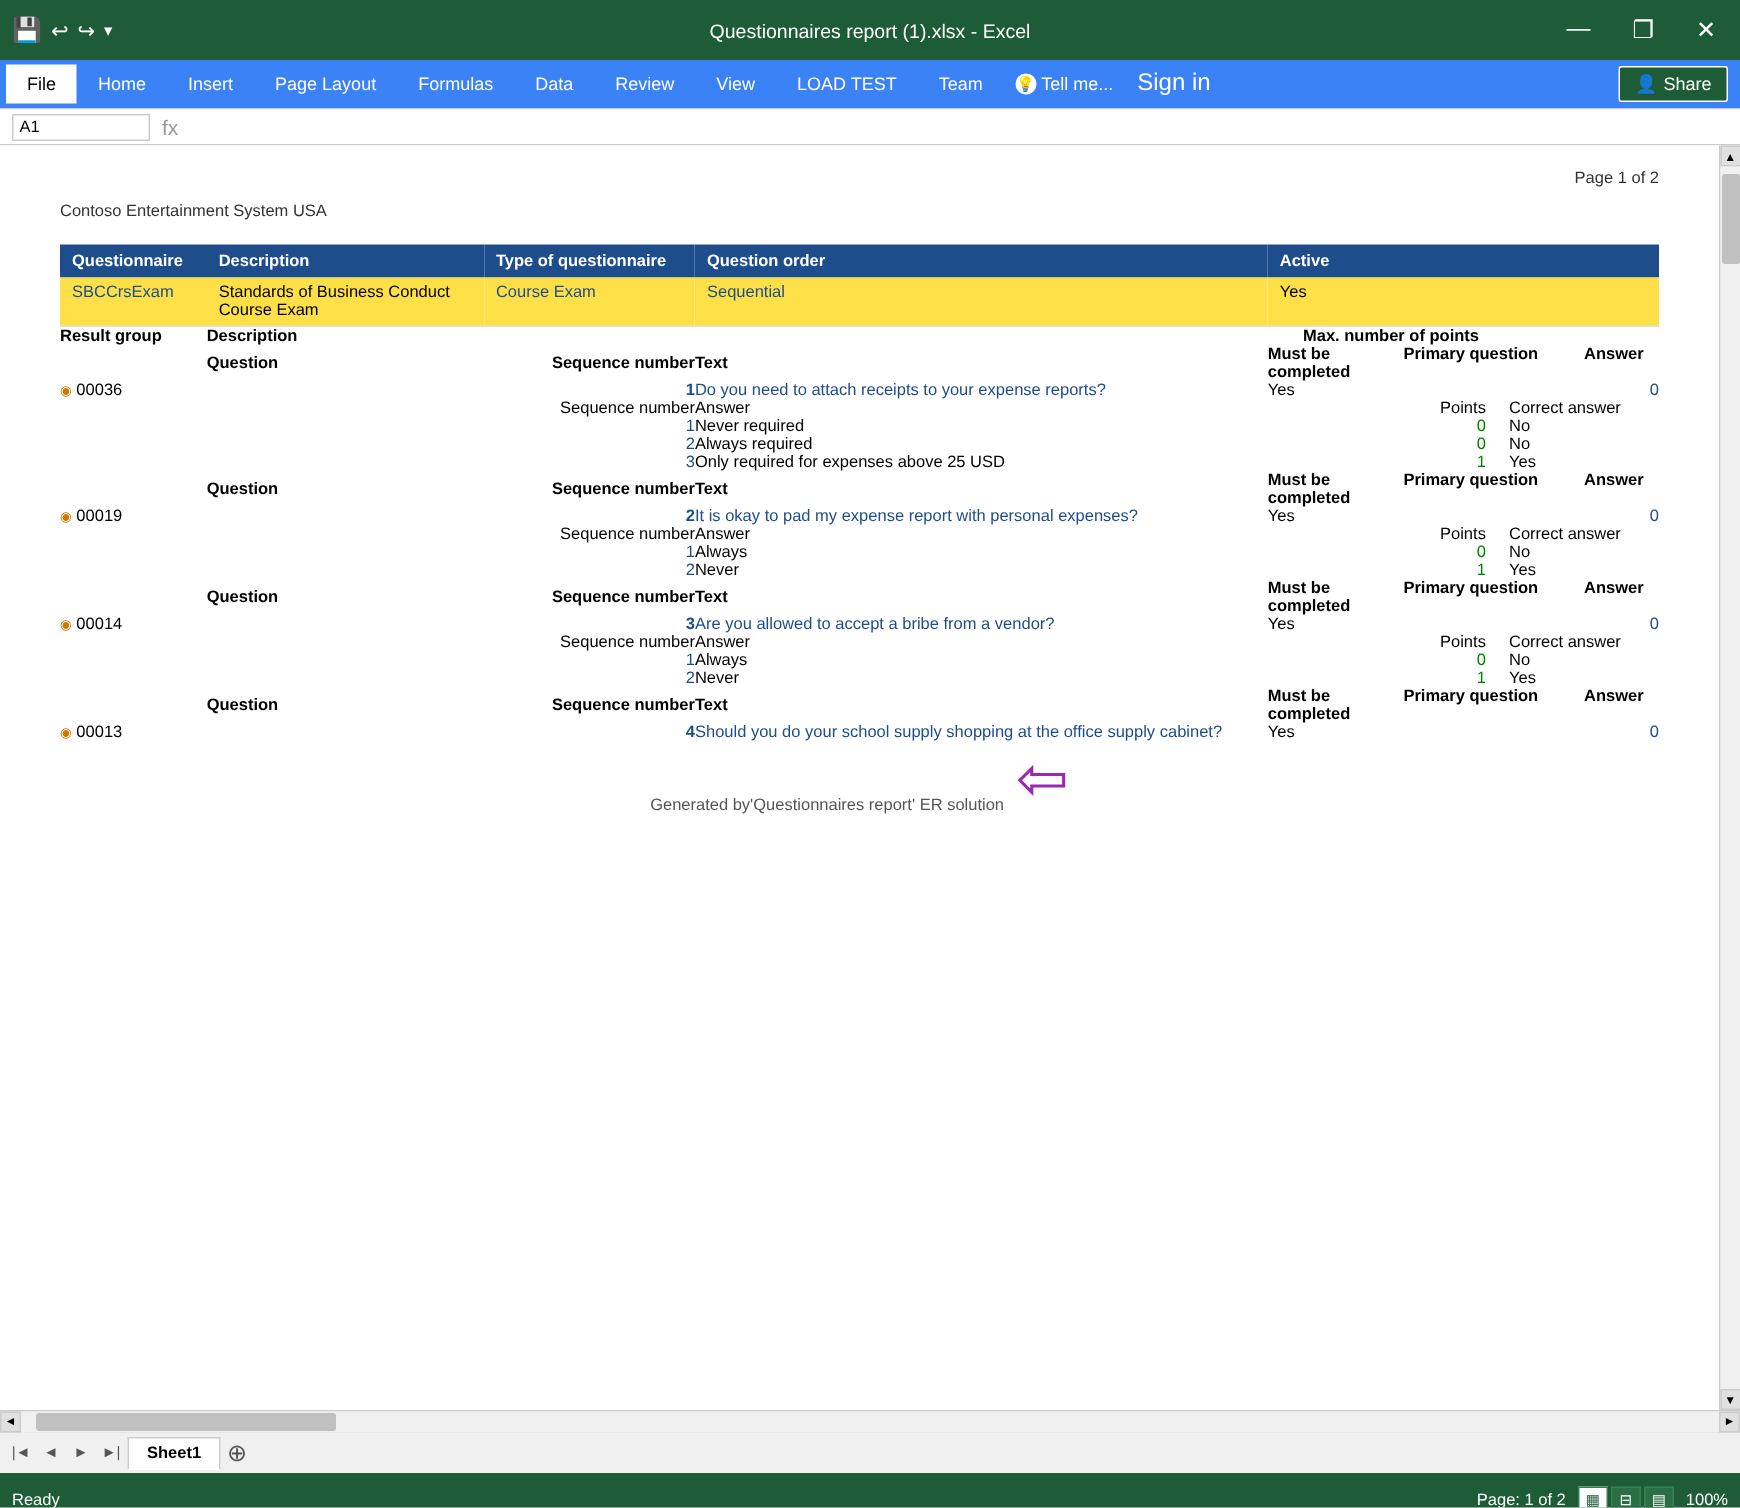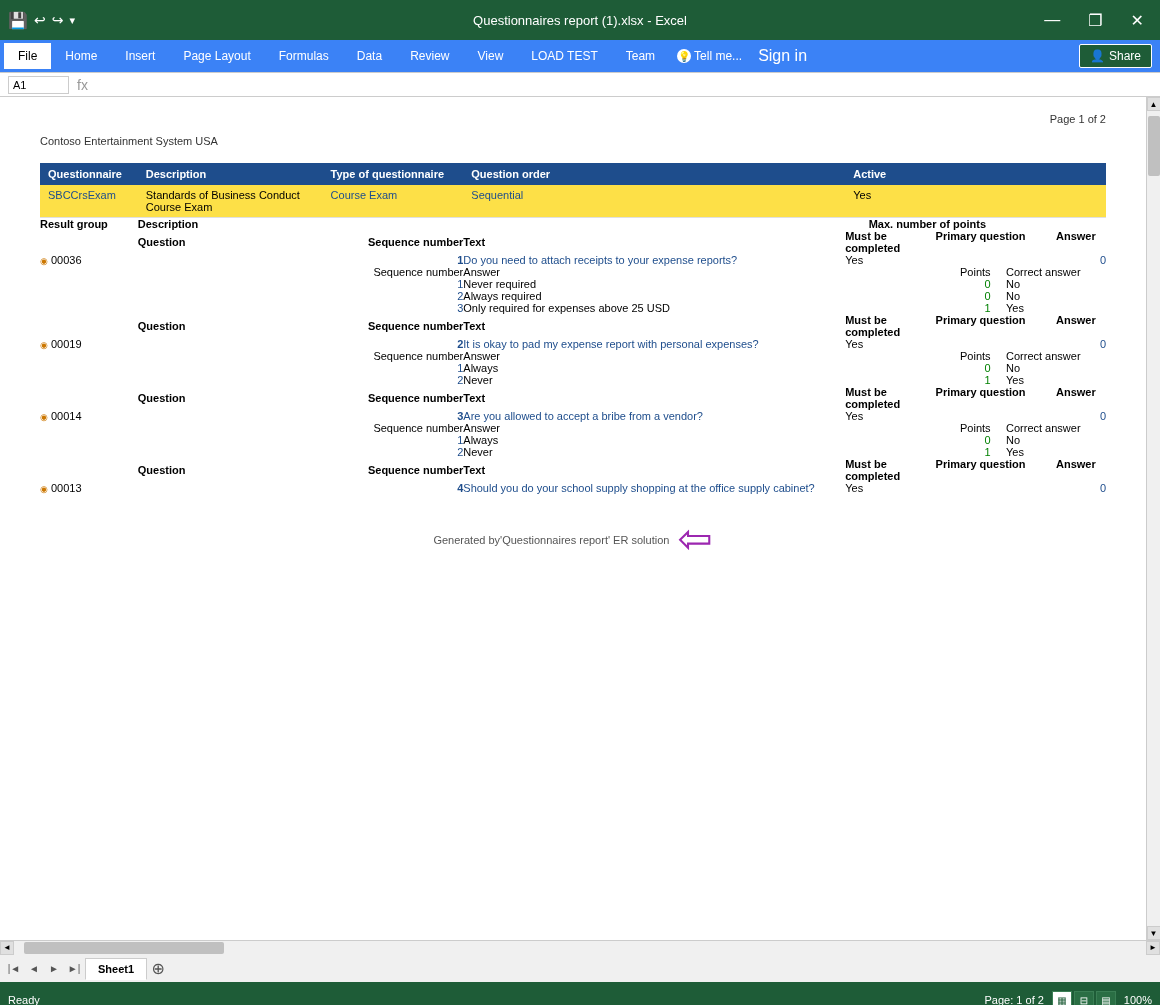--- a/index.html
+++ b/index.html
@@ -112,21 +112,21 @@
     </div>
     <span class="signin-btn">Sign in</span>
     <button class="share-btn">
       <span>👤</span>
       <span>Share</span>
     </button>
   </div>
 </div>
 
 <div id="formula-bar">
-  <input id="name-box" value="A1" style="width: 61px; border: 1px solid rgb(204, 204, 204); height: 18px; padding: 0px 4px; font-size: 11px;">
+  <input id="name-box" value="A1" style="width: 92px; border: 1px solid rgb(204, 204, 204); height: 18px; padding: 0px 4px; font-size: 11px;">
   <span id="formula-sep" style="margin:0 8px;color:#999;">fx</span>
   <span></span>
 </div>
 
 <div id="sheet-container" style="display:flex; height:calc(1005px - 40px - 32px - 24px - 28px - 24px - 14px); background:#fff;">
 
   <div id="main-content" style="flex:1; overflow:hidden; position:relative;">
     <div id="page-area" style="background:#fff; padding:16px 40px; width:100%; overflow-y:auto; height:100%;">
       
       
@@ -370,21 +370,21 @@
             <td style="display:flex; justify-content:space-between;">
               <span style="width:80px;">Yes</span>
               <span style="width:110px;"></span>
               <span style="color:#1e4d8c; width:50px; text-align:right;">0</span>
             </td>
           </tr>
         </tbody>
       </table>
 
       
-      <div style="margin-top:20px; display:flex; align-items:flex-start; justify-content:center;">
+      <div style="display:flex; align-items:flex-end; justify-content:center;">
         <span class="footer-text">Generated by'Questionnaires report' ER solution</span>
 
         <span style="color:#9c27b0; font-size:42px; margin-left:8px; display:inline-block;">⇦</span>
       </div>
 
     </div>
   </div>
 
   <div id="vscroll" style="width:14px; background:#f0f0f0; border-left:1px solid #ccc; display:flex; flex-direction:column; align-items:center;">
     <div class="scroll-arrow">▲</div>

